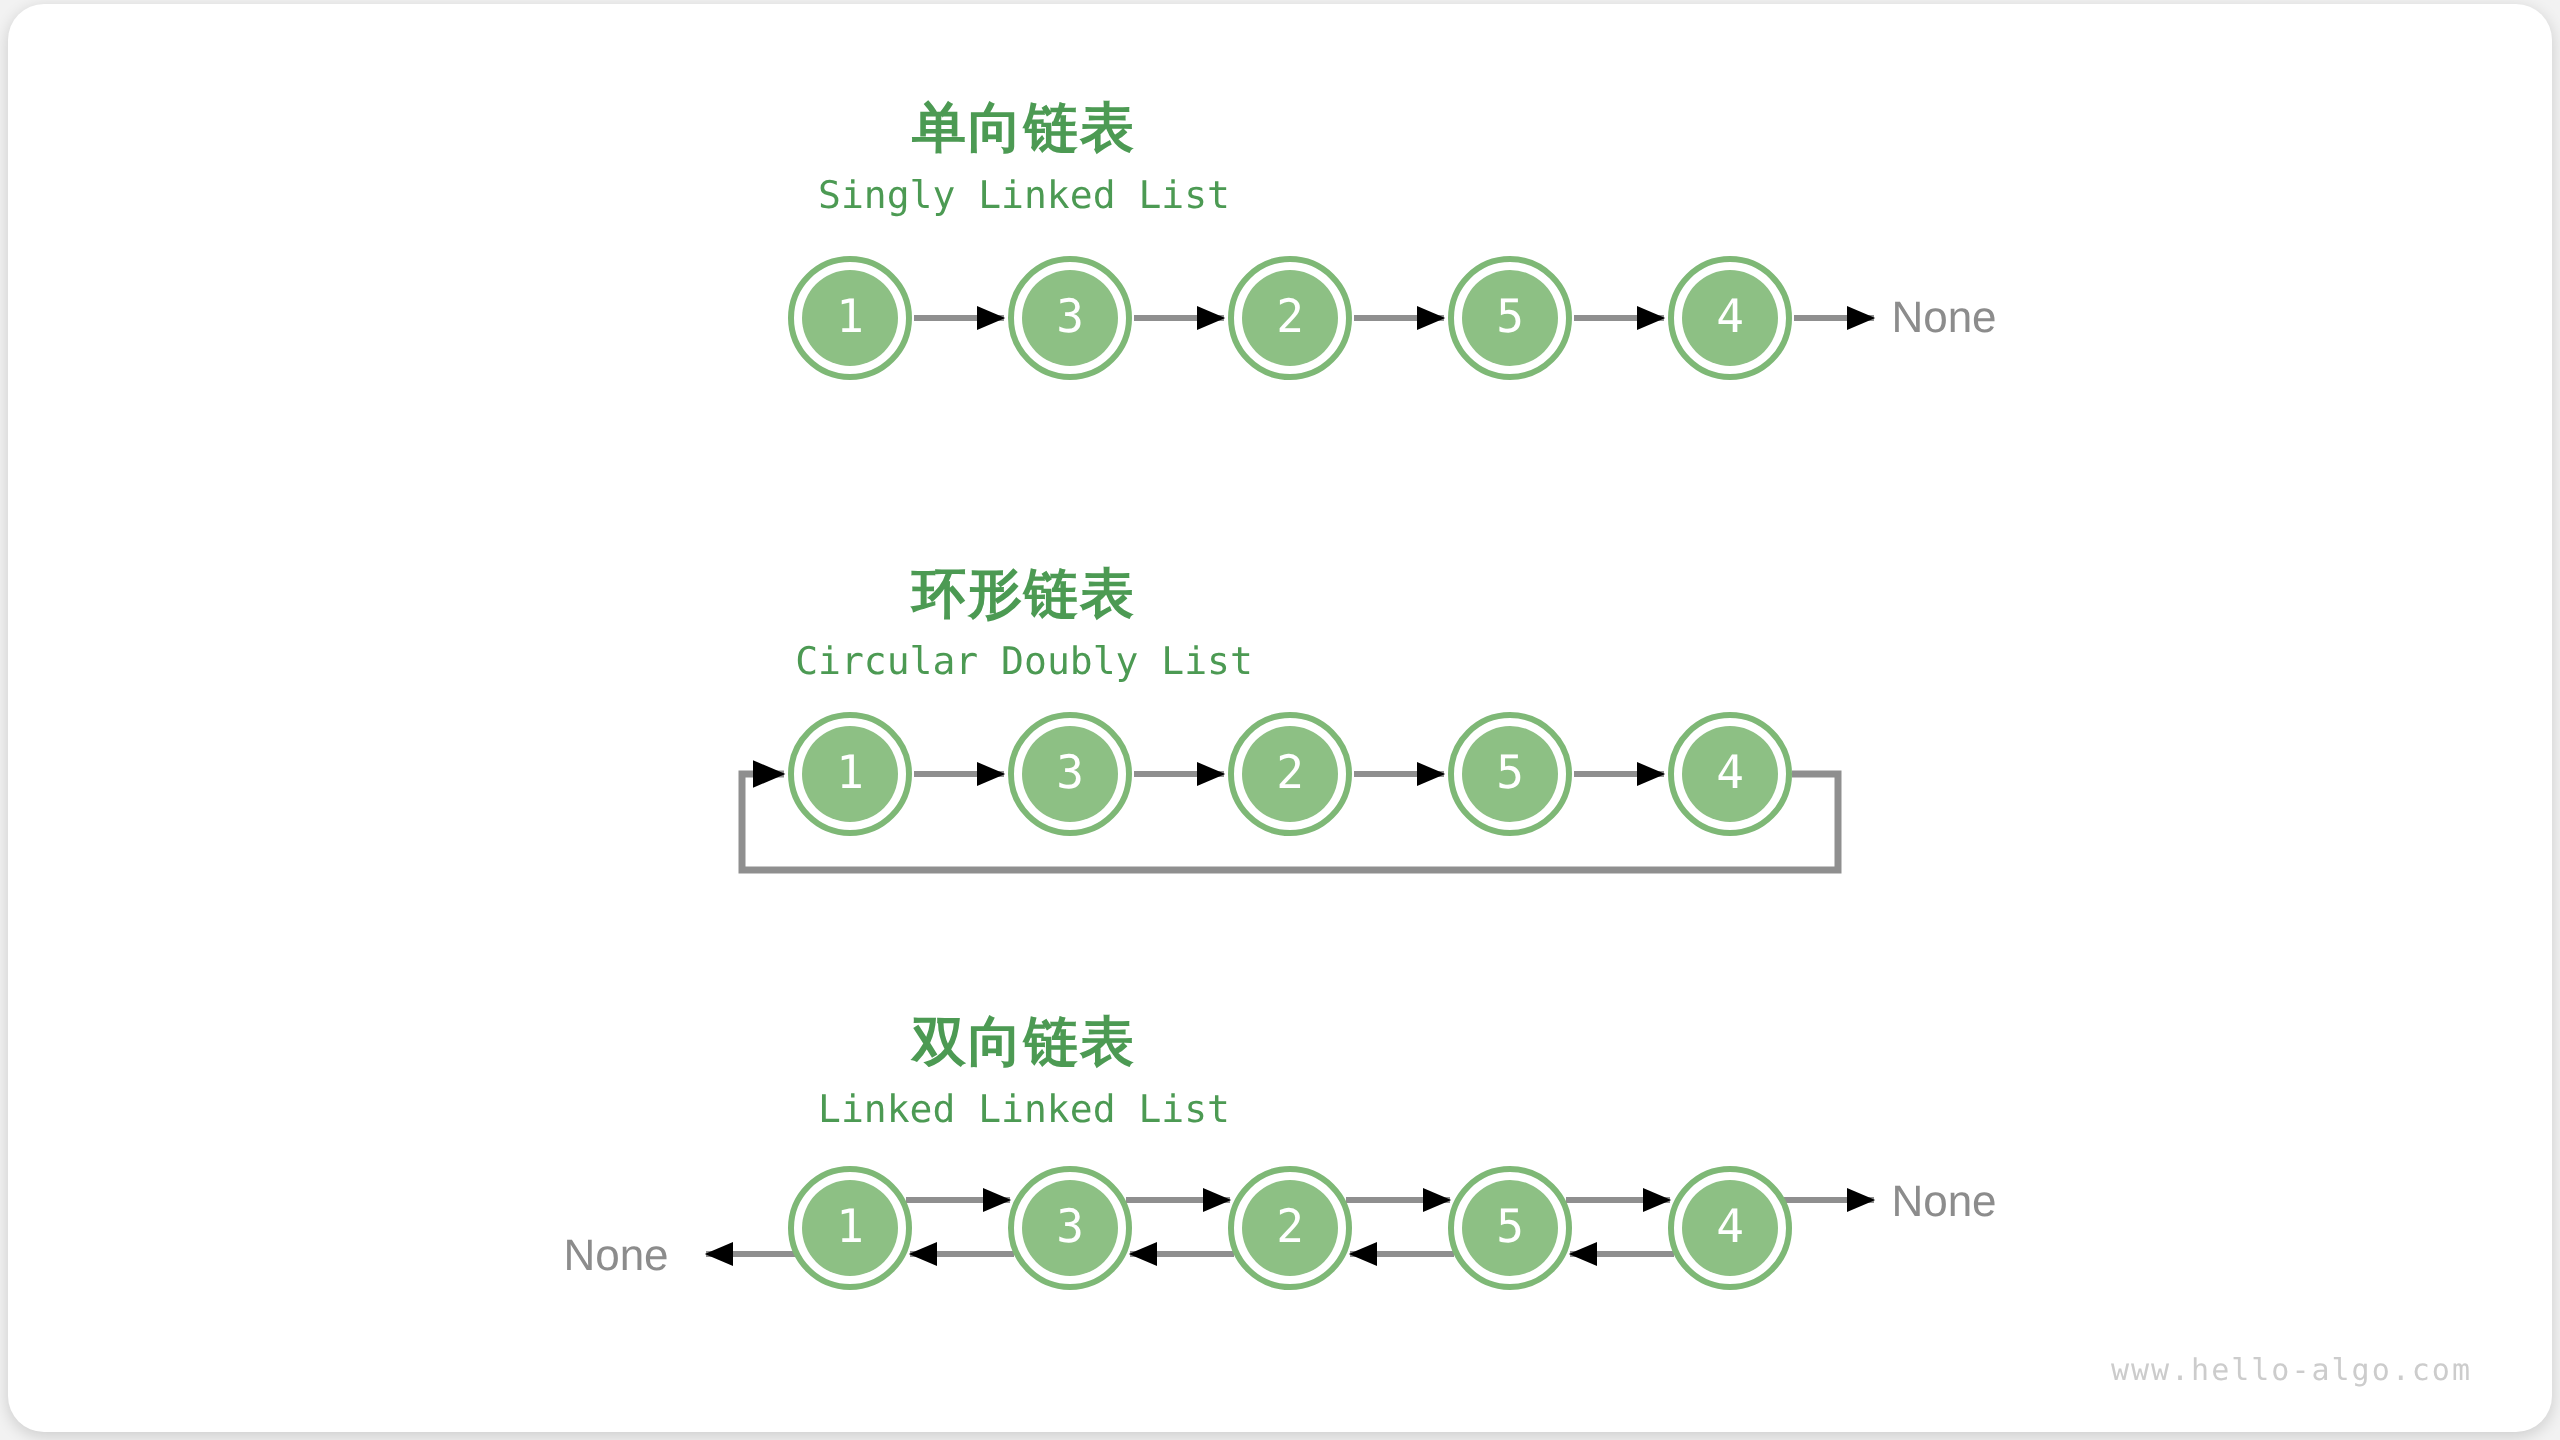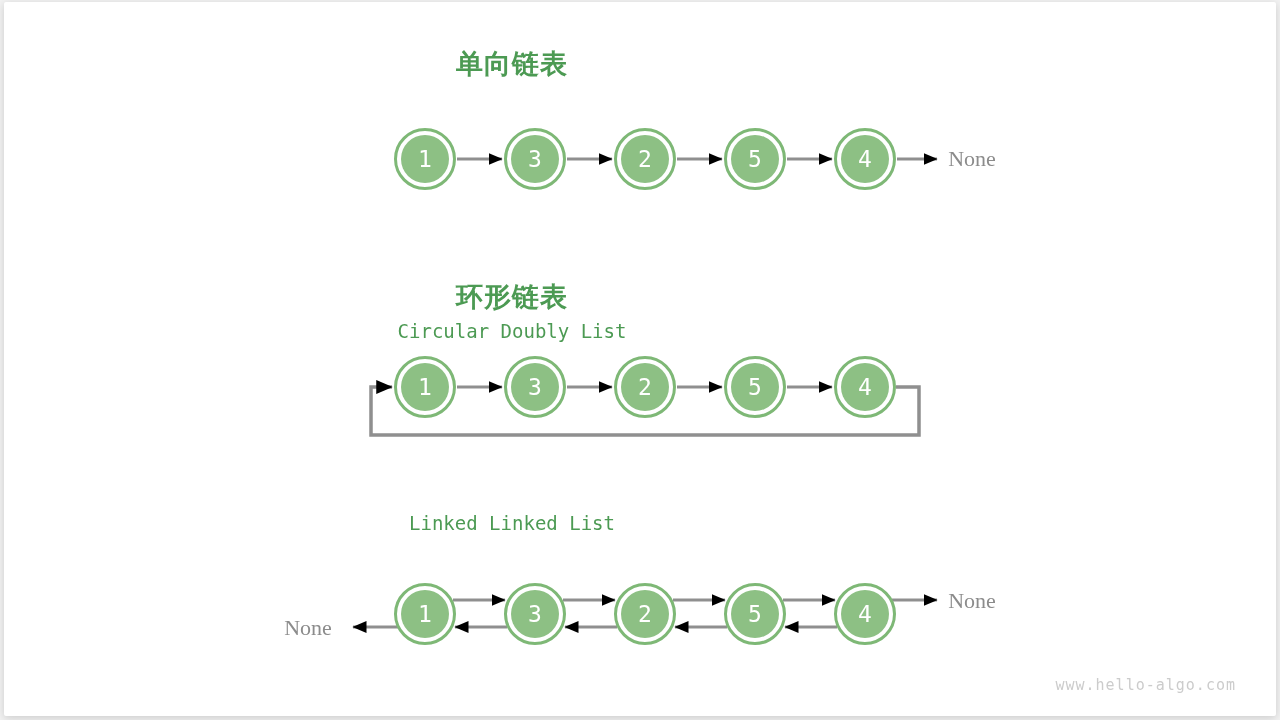--- a/index.html
+++ b/index.html
@@ -3,21 +3,21 @@
 <meta charset="utf-8">
 <style>
   html,body{margin:0;padding:0;}
   body{
     width:1280px;height:720px;position:relative;overflow:hidden;
     background:#f2f2f2;
     font-family:"Liberation Sans",sans-serif;
   }
   .card{
     position:absolute;left:4px;top:2px;right:4px;bottom:4px;
-    background:#ffffff;border-radius:2px;
+    background:#ffffff;border-radius:18px;
     box-shadow:0 2px 8px rgba(0,0,0,0.16);
   }
   .section{
     position:absolute;left:358px;width:300px;text-align:center;
   }
   .title-zh{
     font-size:27px;line-height:32px;font-weight:bold;
     color:var(--title-green);letter-spacing:1px;
   }
   .title-en{
@@ -32,45 +32,47 @@
   }
   .node-core{
     width:48px;height:48px;border-radius:50%;
     background:var(--node-fill);
     display:flex;align-items:center;justify-content:center;
     color:#ffffff;font-size:23px;
     font-family:"DejaVu Sans Mono","Liberation Mono",monospace;
   }
   .none-label{
     position:absolute;transform:translate(-50%,-50%);
-    font-family:Liberation Serif, serif;
+    font-family:Liberation Sans, sans-serif;
     font-size:22px;color:var(--none-gray);white-space:nowrap;
   }
   .watermark{
     position:absolute;right:40px;bottom:22px;
     font-family:"DejaVu Sans Mono","Liberation Mono",monospace;
     font-size:15px;letter-spacing:1px;color:var(--watermark-gray);margin-left:48px;
   }
   #arrow-layer{position:absolute;left:0;top:0;}
 </style>
 </head>
 <body style="--node-fill: #8DC084; --node-ring: #7EB876; --title-green: #4C9A53; --none-gray: #8C8C8C; --watermark-gray: #CCCCCC;">
 
 <div class="card">
 
   <div class="section" style="top:46px">
     <div class="title-zh">单向链表</div>
+    <div class="title-en">Singly Linked List</div>
   </div>
 
   <div class="section" style="top:279px">
     <div class="title-zh">环形链表</div>
     <div class="title-en">Circular Doubly List</div>
   </div>
 
   <div class="section" style="top:503px">
+    <div class="title-zh">双向链表</div>
     <div class="title-en">Linked Linked List</div>
   </div>
 
   <svg id="arrow-layer" width="1272" height="714">
     <defs>
       <marker id="ah" markerWidth="5.2" markerHeight="4.4" refX="4.5" refY="2" orient="auto">
         <path d="M0,0 L4.7,2 L0,4 Z"></path>
       </marker>
     </defs>
     <g id="arrow-group">

